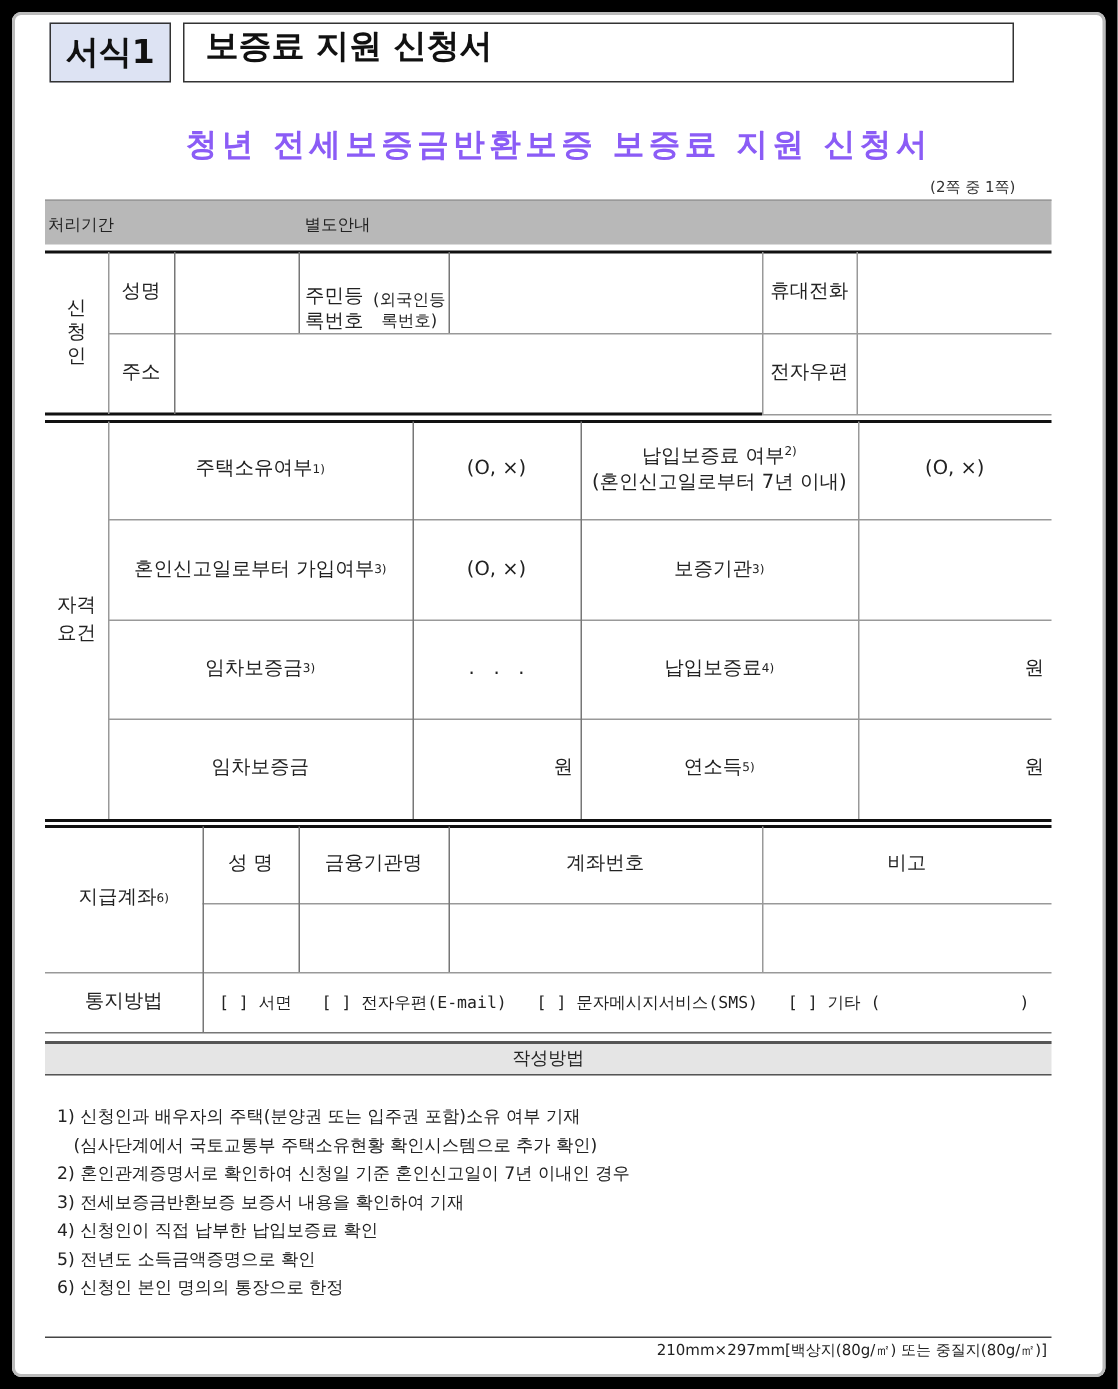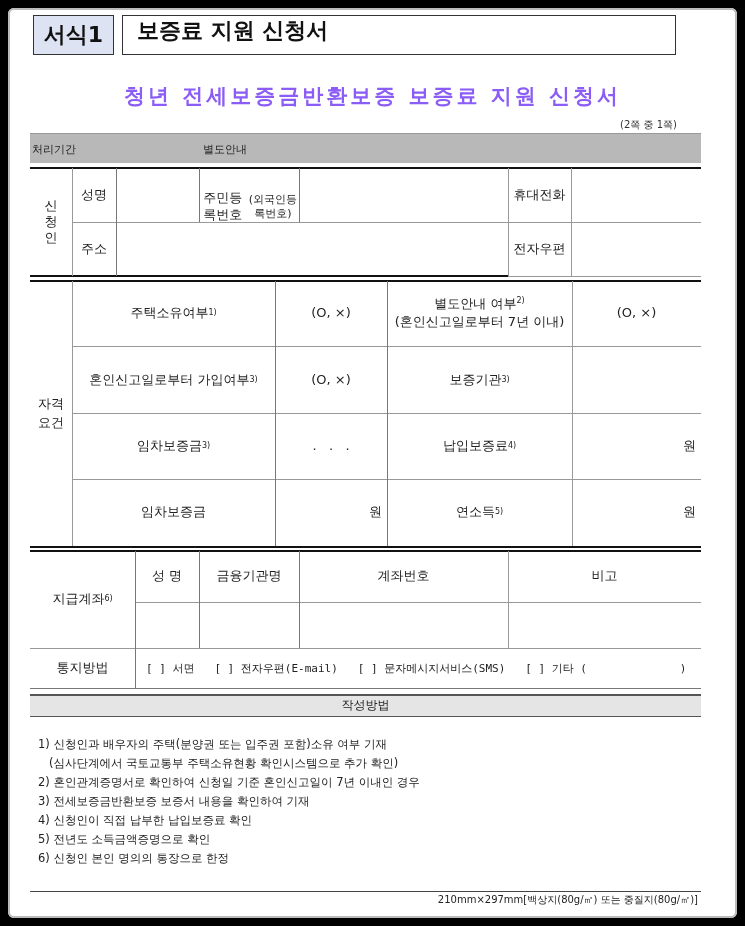--- a/index.html
+++ b/index.html
@@ -94,21 +94,21 @@
 
 <div class="cell" style="left:30px;top:281px;width:42px;height:265px;white-space:pre;line-height:1.4;">자격
 요건</div>
 
 <div class="cell" style="left:72px;top:281px;width:203px;height:65px;">
     <span>주택소유여부</span>
     <span class="sup">1)</span>
   </div>
 <div class="cell" style="left:276px;top:282px;width:110px;height:63px;">(O, ×)</div>
 <div class="cell" style="left:387px;top:281px;width:185px;height:65px;flex-direction:column;">
-  <span><span>별도안내 여부</span><span class="sup">2)</span></span>
+  <span><span>납입보증료 여부</span><span class="sup">2)</span></span>
   <span>(혼인신고일로부터 7년 이내)</span>
 </div>
 <div class="cell" style="left:573px;top:282px;width:127px;height:63px;">(O, ×)</div>
 
 <div class="cell" style="left:72px;top:347px;width:203px;height:66px;">
     <span>혼인신고일로부터 가입여부</span>
     <span class="sup">3)</span>
   </div>
 <div class="cell" style="left:276px;top:348px;width:110px;height:64px;">(O, ×)</div>
 <div class="cell" style="left:387px;top:347px;width:185px;height:66px;">

